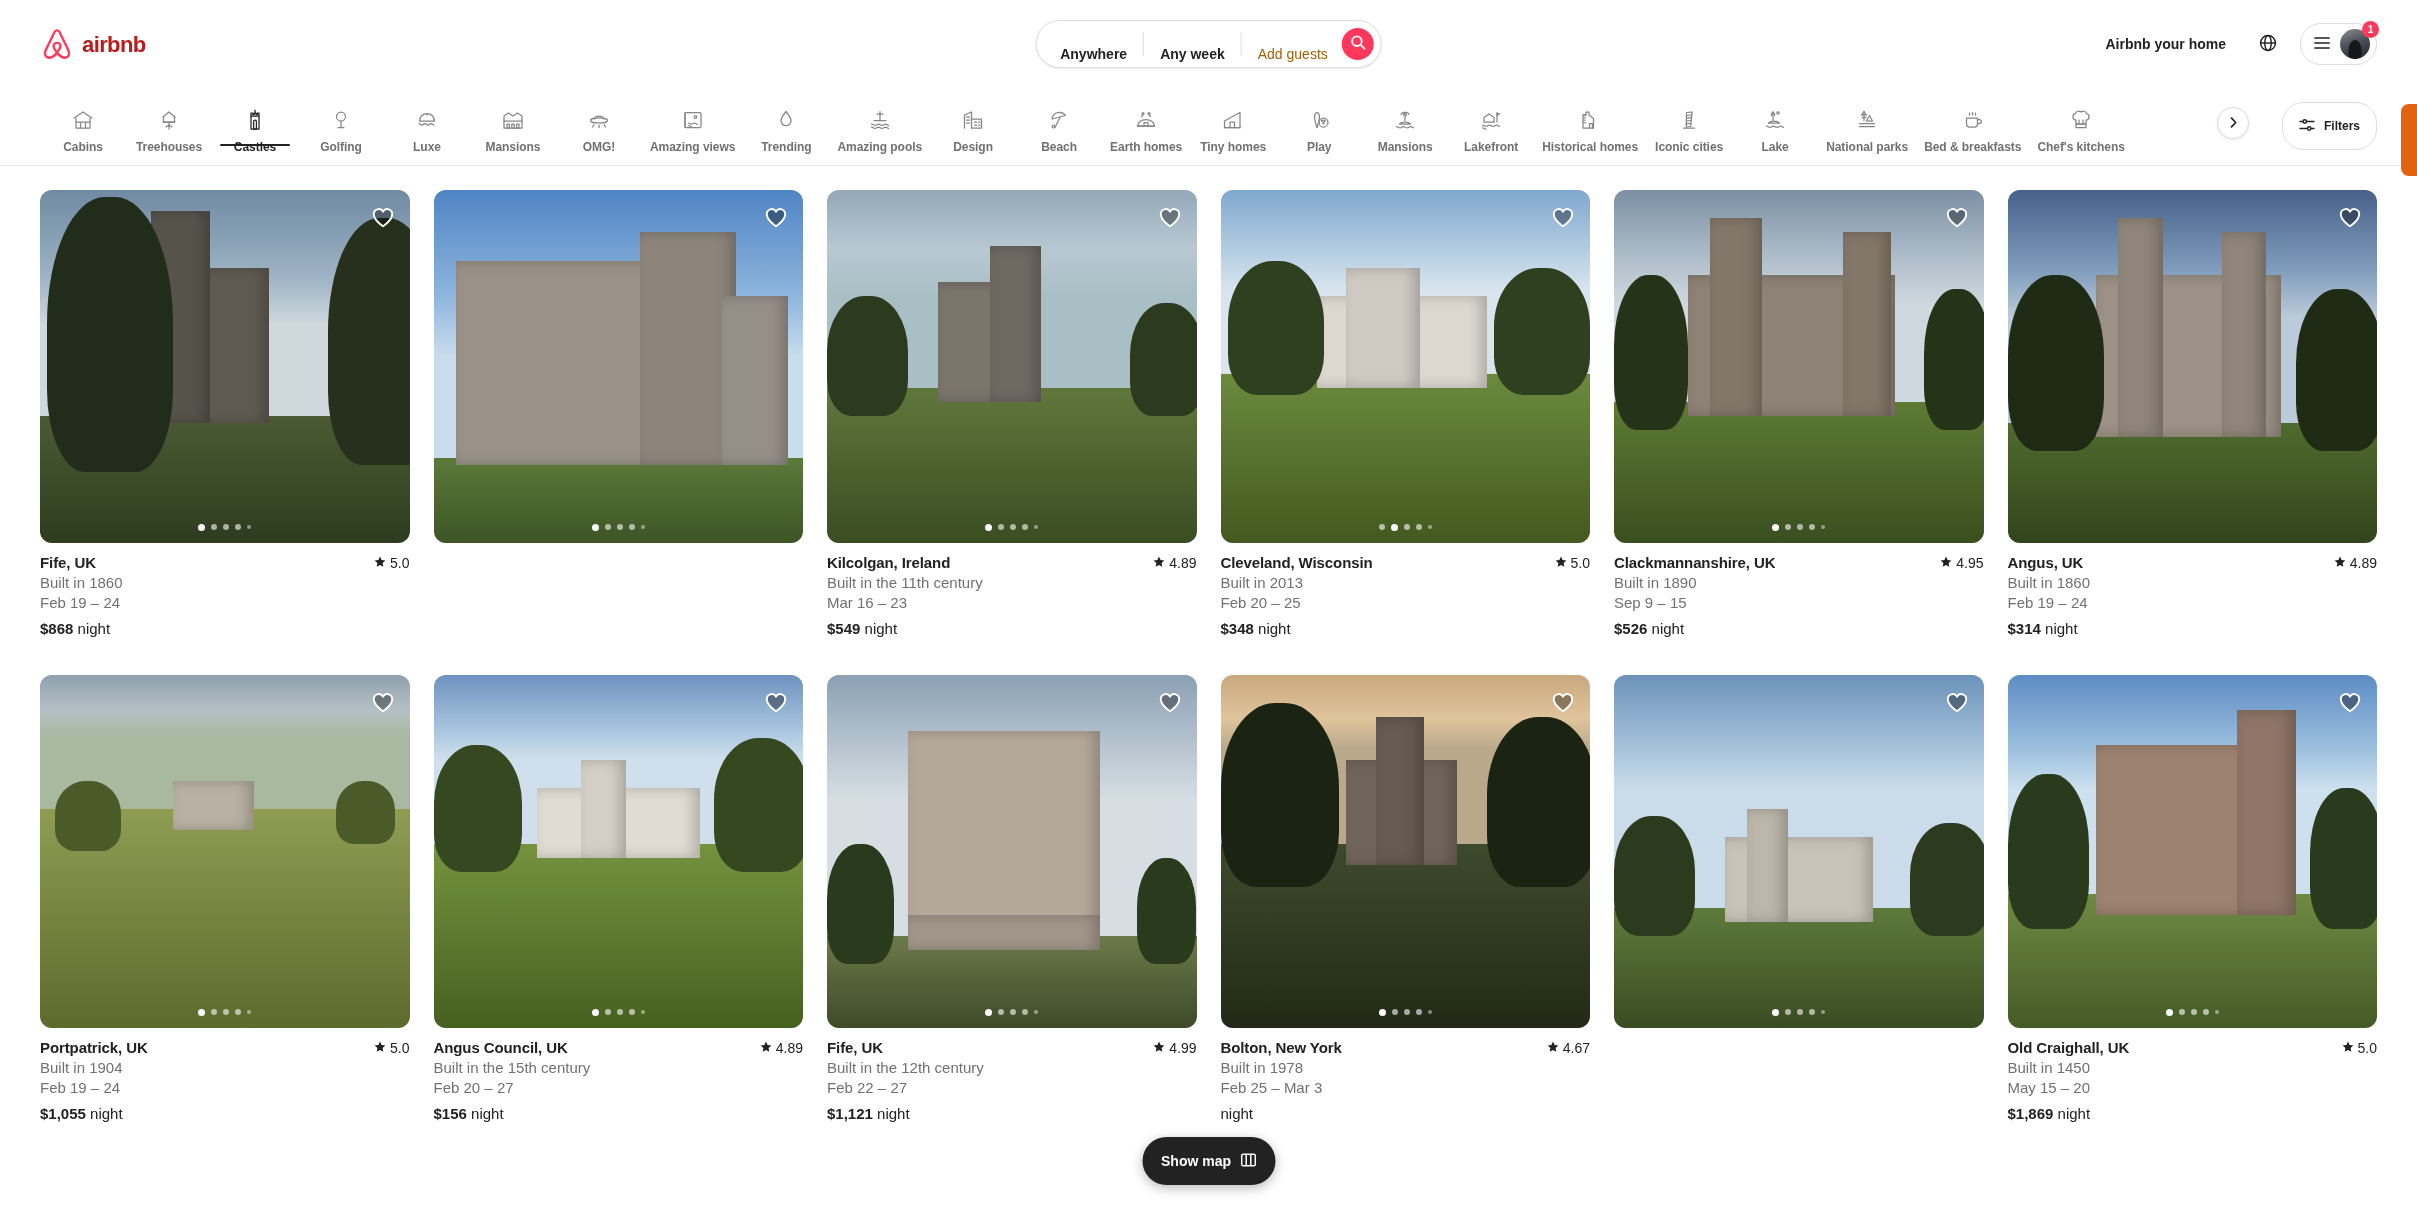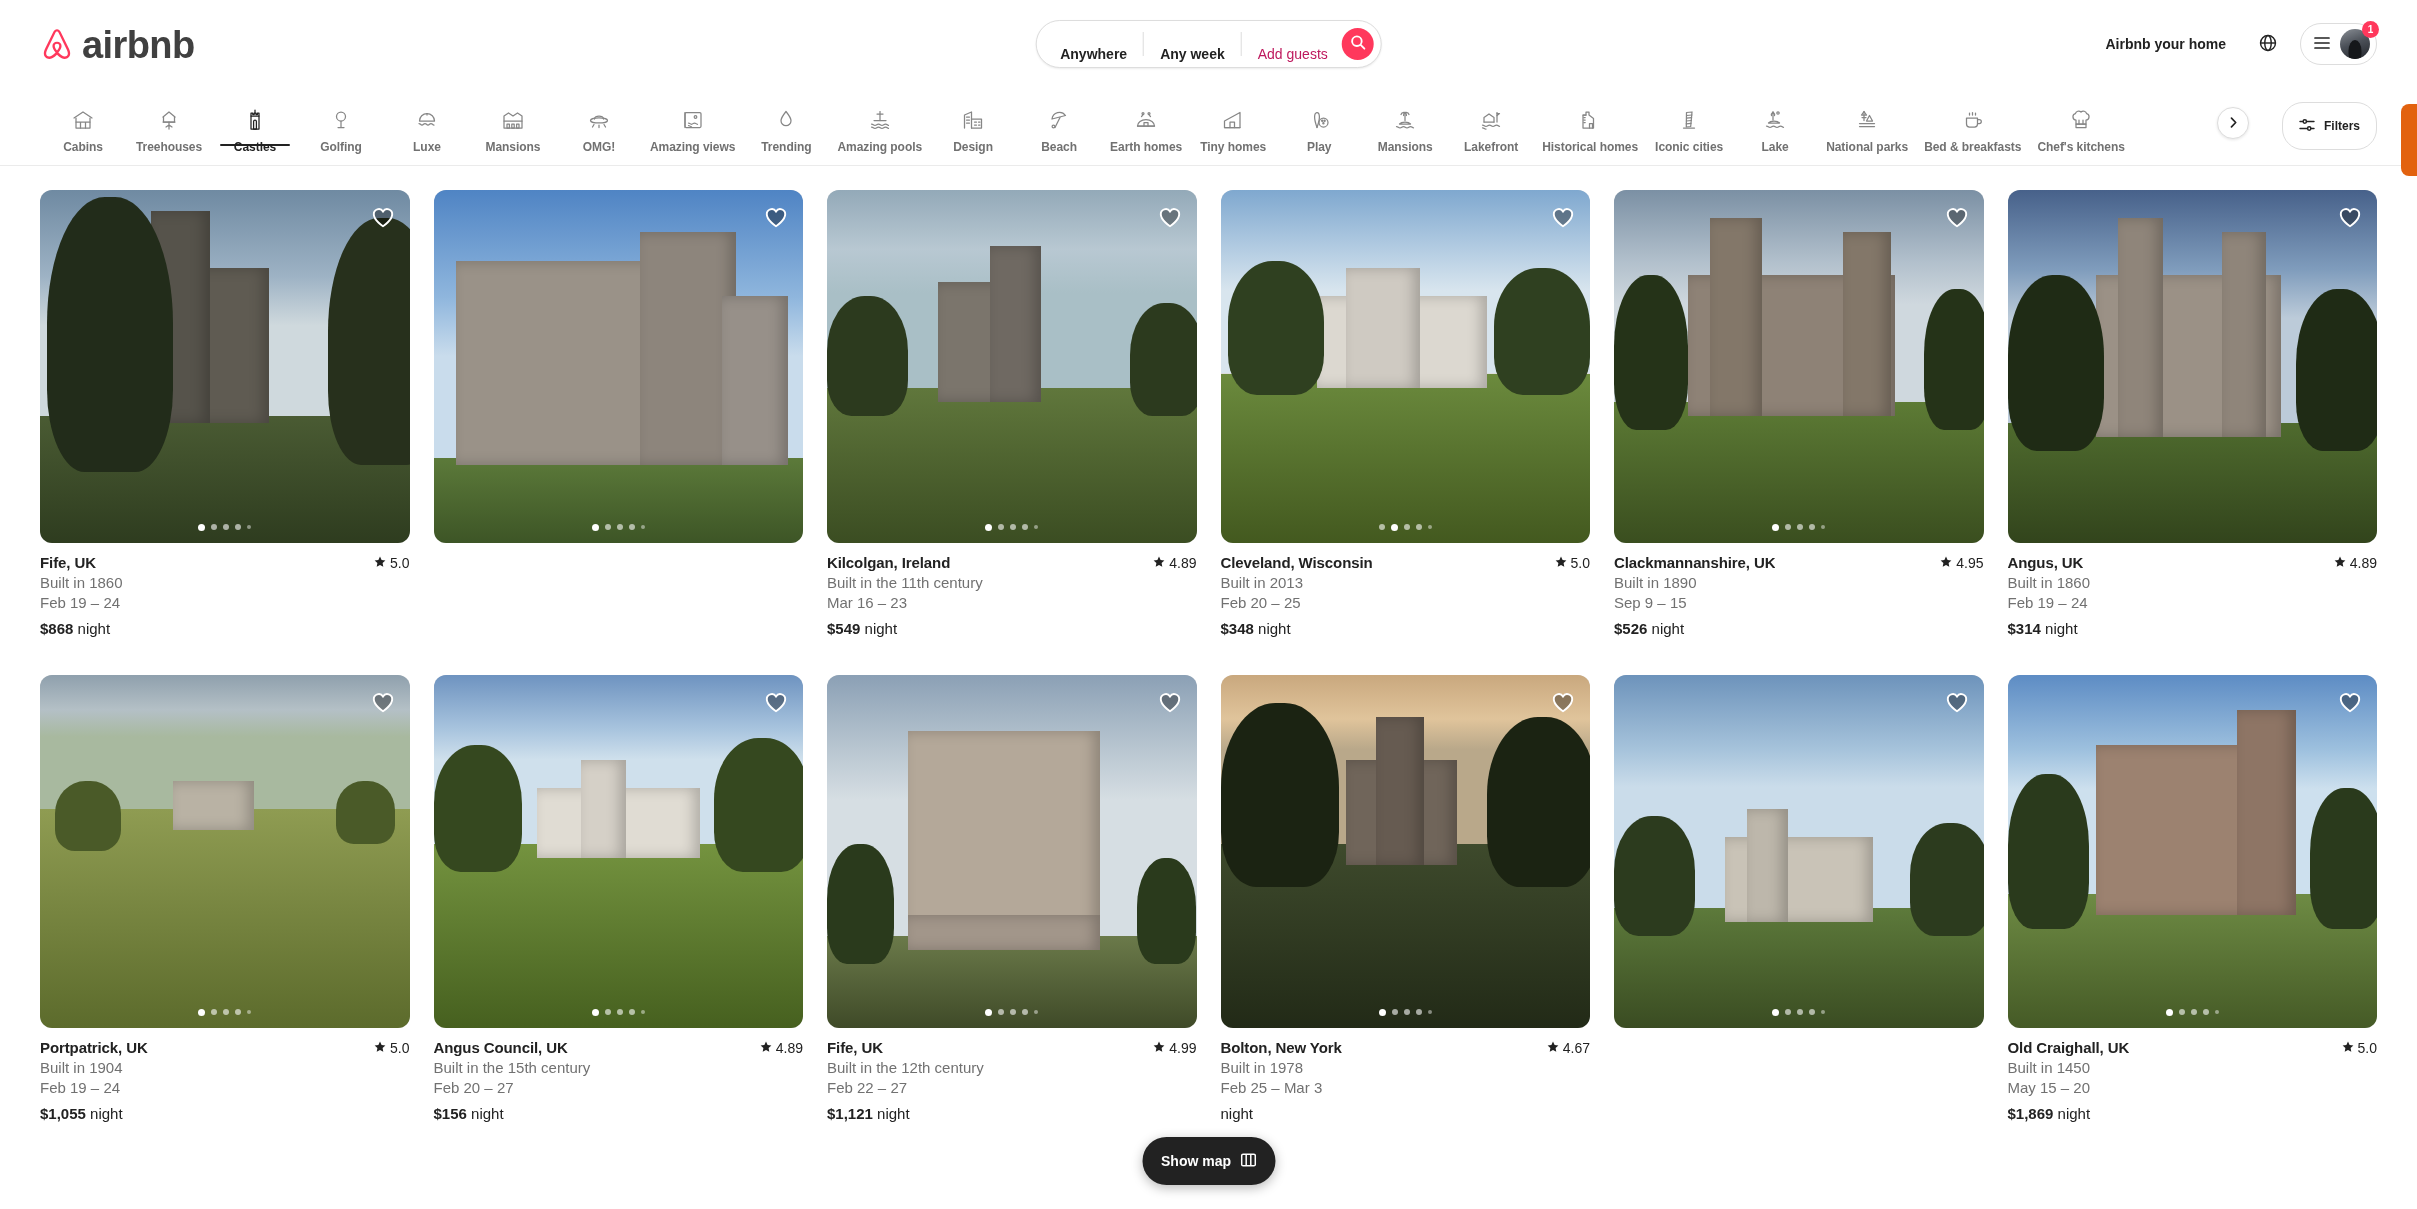--- a/index.html
+++ b/index.html
@@ -17,22 +17,22 @@
     height: 88px;
     display: flex;
     align-items: center;
     padding: 0 40px;
     position: relative;
     background: #fff;
   }
   .logo { display: flex; align-items: center; gap: 8px; cursor: pointer; }
   .logo svg { display: block; }
   .logo-word {
-    color: #404040;
-    font-size: 38px;
+    color: #b91c1c;
+    font-size: 22px;
     font-weight: 700;
     letter-spacing: -0.6px;
     line-height: 1;
     margin-top: 2px;
   }
 
   .searchbar {
     position: absolute;
     left: 50%;
     top: 50%;
@@ -49,21 +49,21 @@
     cursor: pointer;
   }
   .sb-seg {
     font-size: 14px;
     font-weight: 600;
     color: #222;
     padding: 0 16px;
     white-space: nowrap;
     margin-top: 20px;
   }
-  .sb-seg.muted { color: #be185d; font-weight: 400; padding-right: 14px; }
+  .sb-seg.muted { color: #a16207; font-weight: 400; padding-right: 14px; }
   .sb-div { width: 1px; height: 24px; background: #dddddd; }
   .sb-search-btn {
     width: 32px; height: 32px;
     border-radius: 50%;
     background: #FF385C;
     display: flex; align-items: center; justify-content: center;
     border: none; cursor: pointer;
     flex: none;
   }
 

